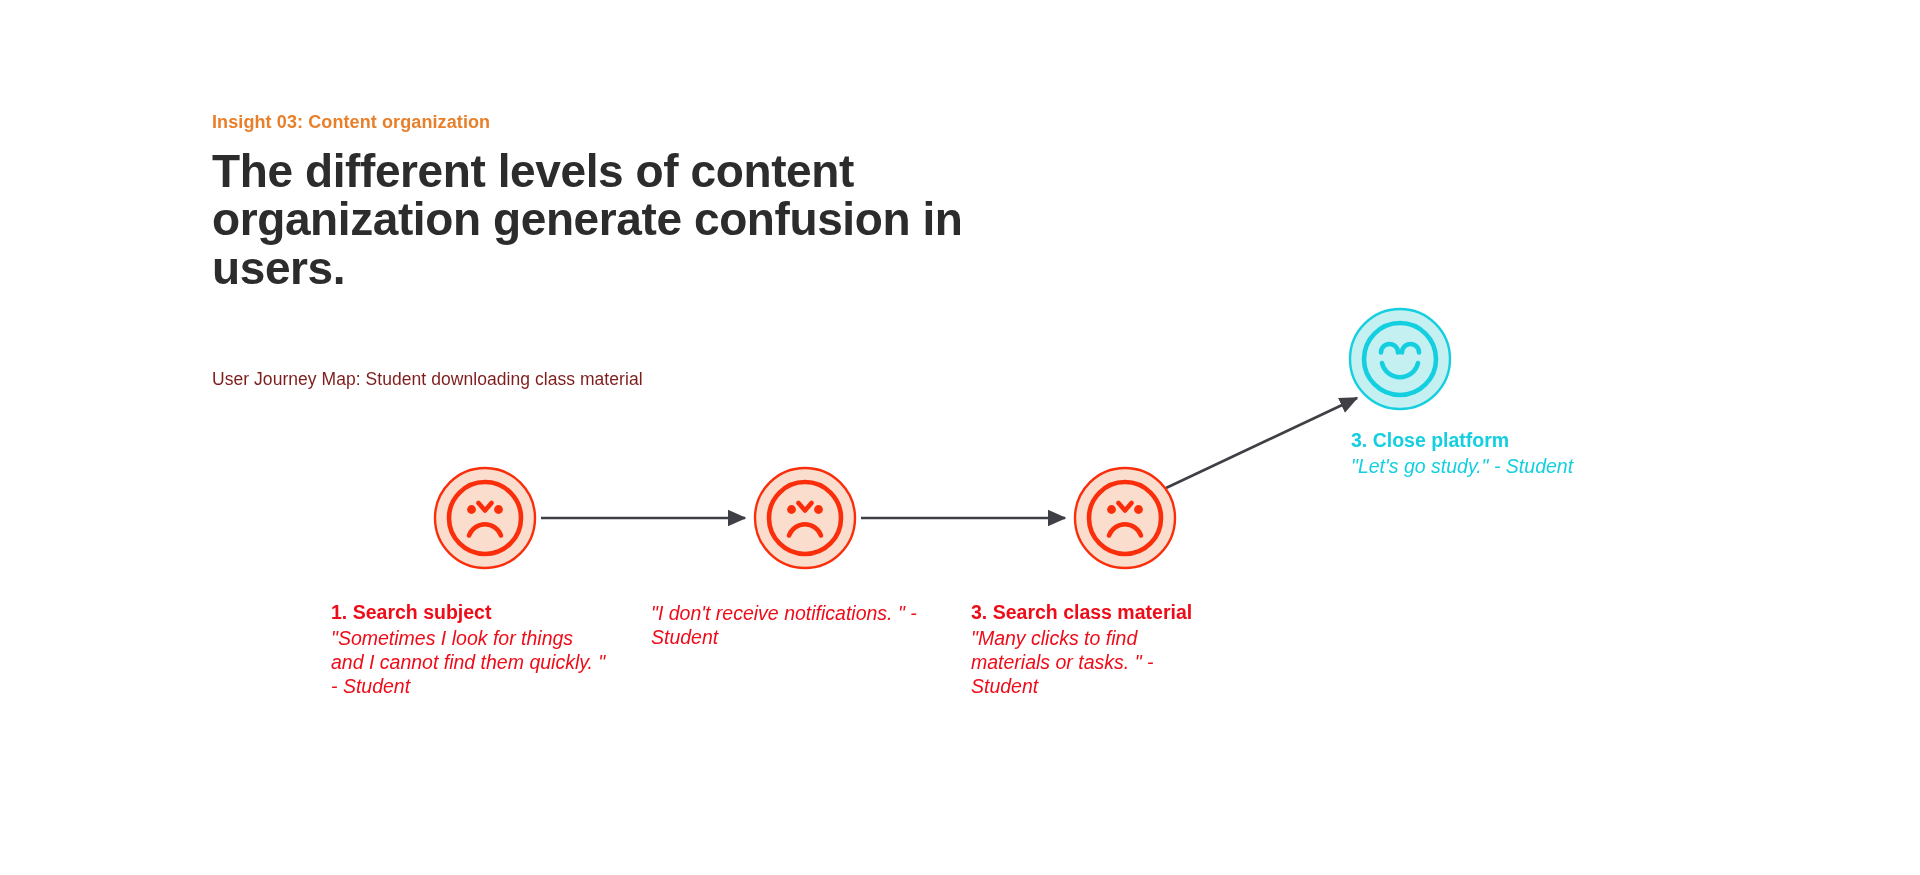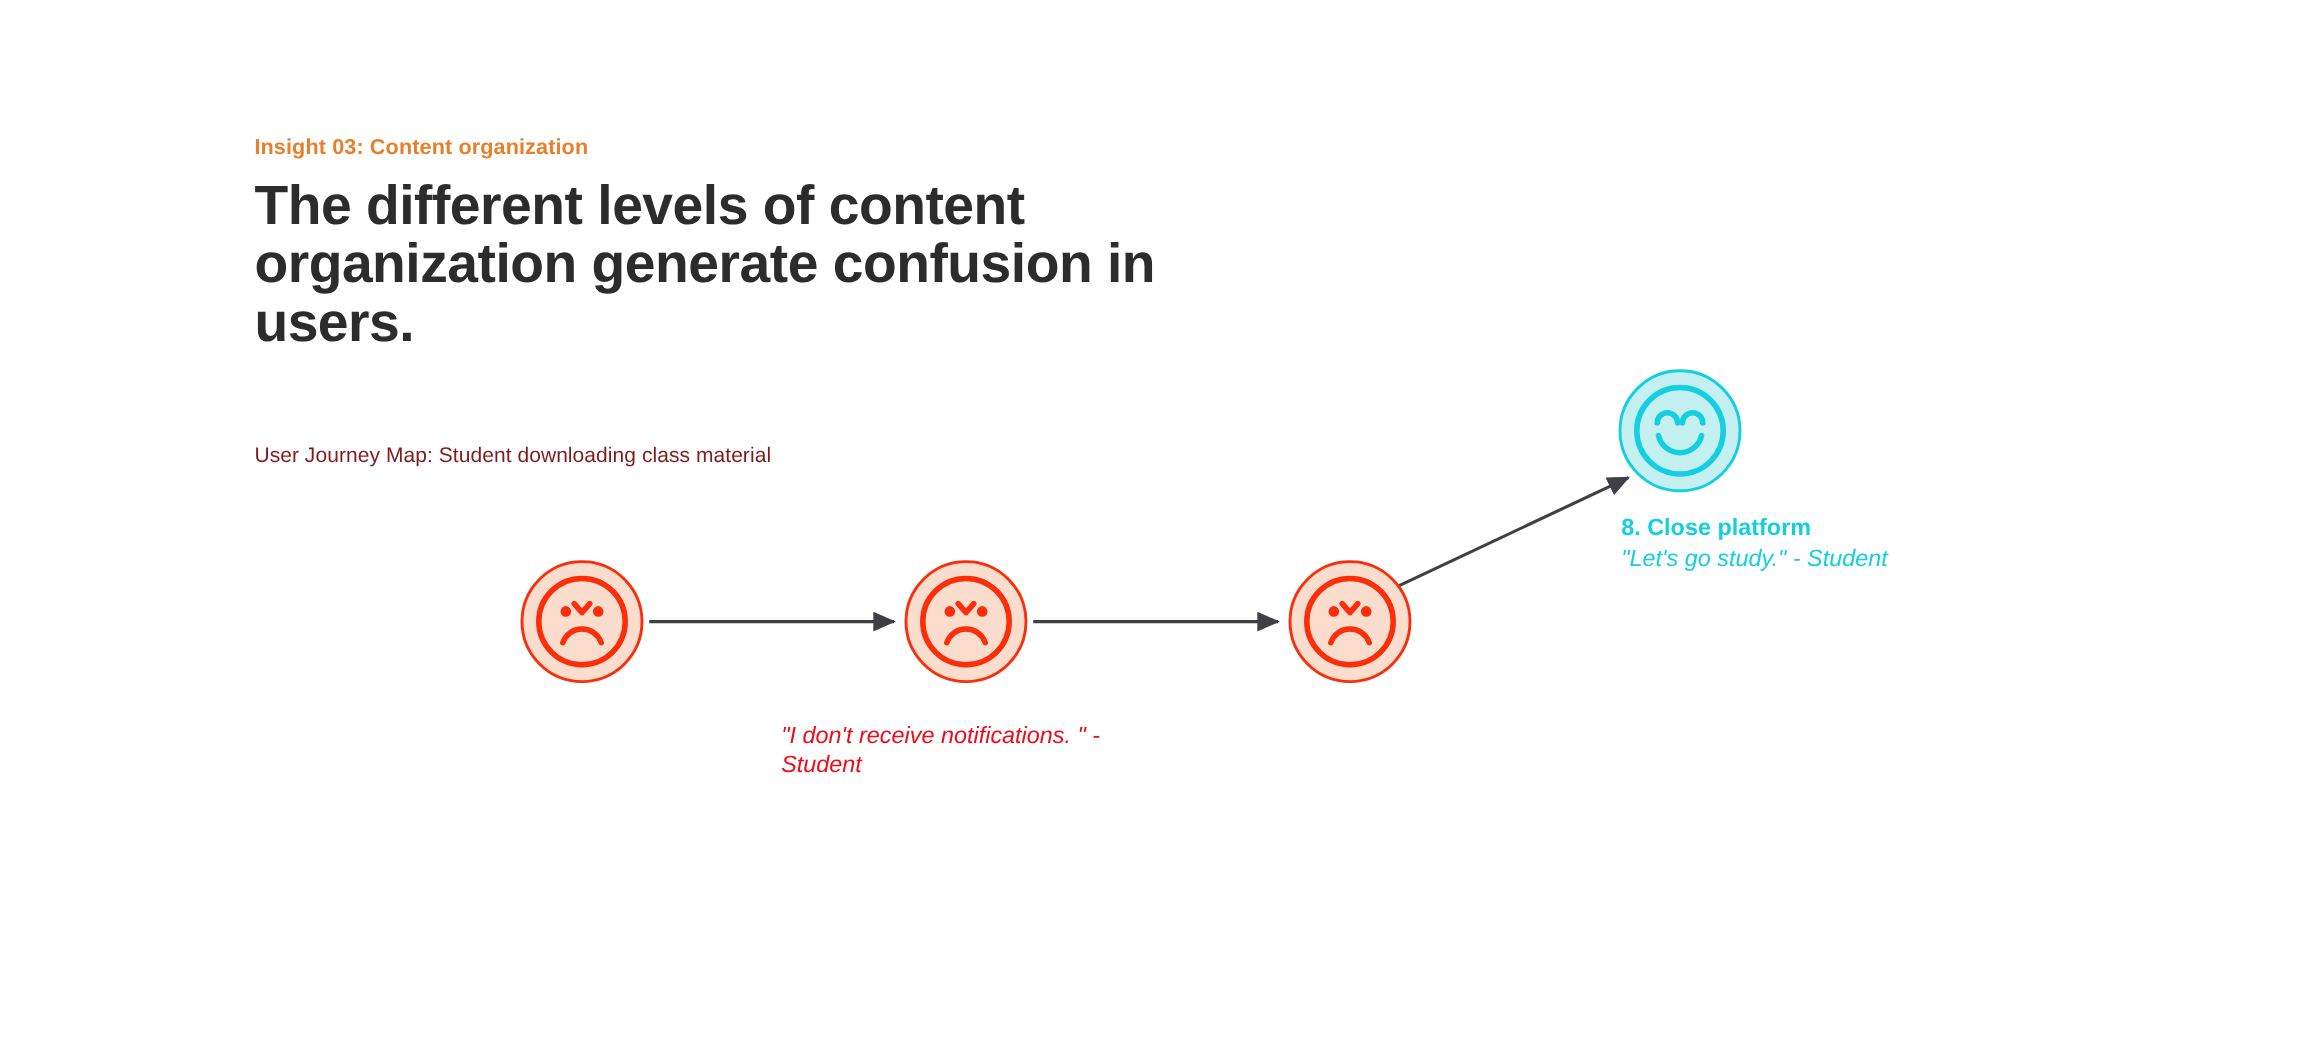--- a/index.html
+++ b/index.html
@@ -158,23 +158,31 @@
       <circle cx="1400" cy="359" r="50" fill="#C5F0F2" stroke="#13CFE0" stroke-width="2.4"></circle>
       <g>
         <circle cx="1400" cy="359" r="36" fill="none" stroke="#13CFE0" stroke-width="4.6"></circle>
         <path d="M 1381 352.5 A 8.5 8.5 0 0 1 1398 352.5" fill="none" stroke="#13CFE0" stroke-width="4.6" stroke-linecap="round"></path>
         <path d="M 1402 352.5 A 8.5 8.5 0 0 1 1419 352.5" fill="none" stroke="#13CFE0" stroke-width="4.6" stroke-linecap="round"></path>
         <path d="M 1382 363 A 18.5 18.5 0 0 0 1418 363" fill="none" stroke="#13CFE0" stroke-width="4.6" stroke-linecap="round"></path>
       </g>
     </g>
   </svg>
 
+  <div id="caption-1" class="step-caption sad">
+    <p class="step-title">1. Search subject</p>
+    <p class="step-quote">"Sometimes I look for things and I cannot find them quickly. " - Student</p>
+  </div>
 
   <div id="caption-2" class="step-caption sad">
     <p class="step-quote">"I don't receive notifications. " - Student</p>
   </div>
 
+  <div id="caption-3" class="step-caption sad">
+    <p class="step-title">3. Search class material</p>
+    <p class="step-quote">"Many clicks to find materials or tasks. " - Student</p>
+  </div>
 
   <div id="caption-4" class="step-caption happy">
-    <p class="step-title">8. Close platform</p>
+    <p class="step-title">3. Close platform</p>
     <p class="step-quote">"Let's go study." - Student</p>
   </div>
 </div>
 
 </body></html>

